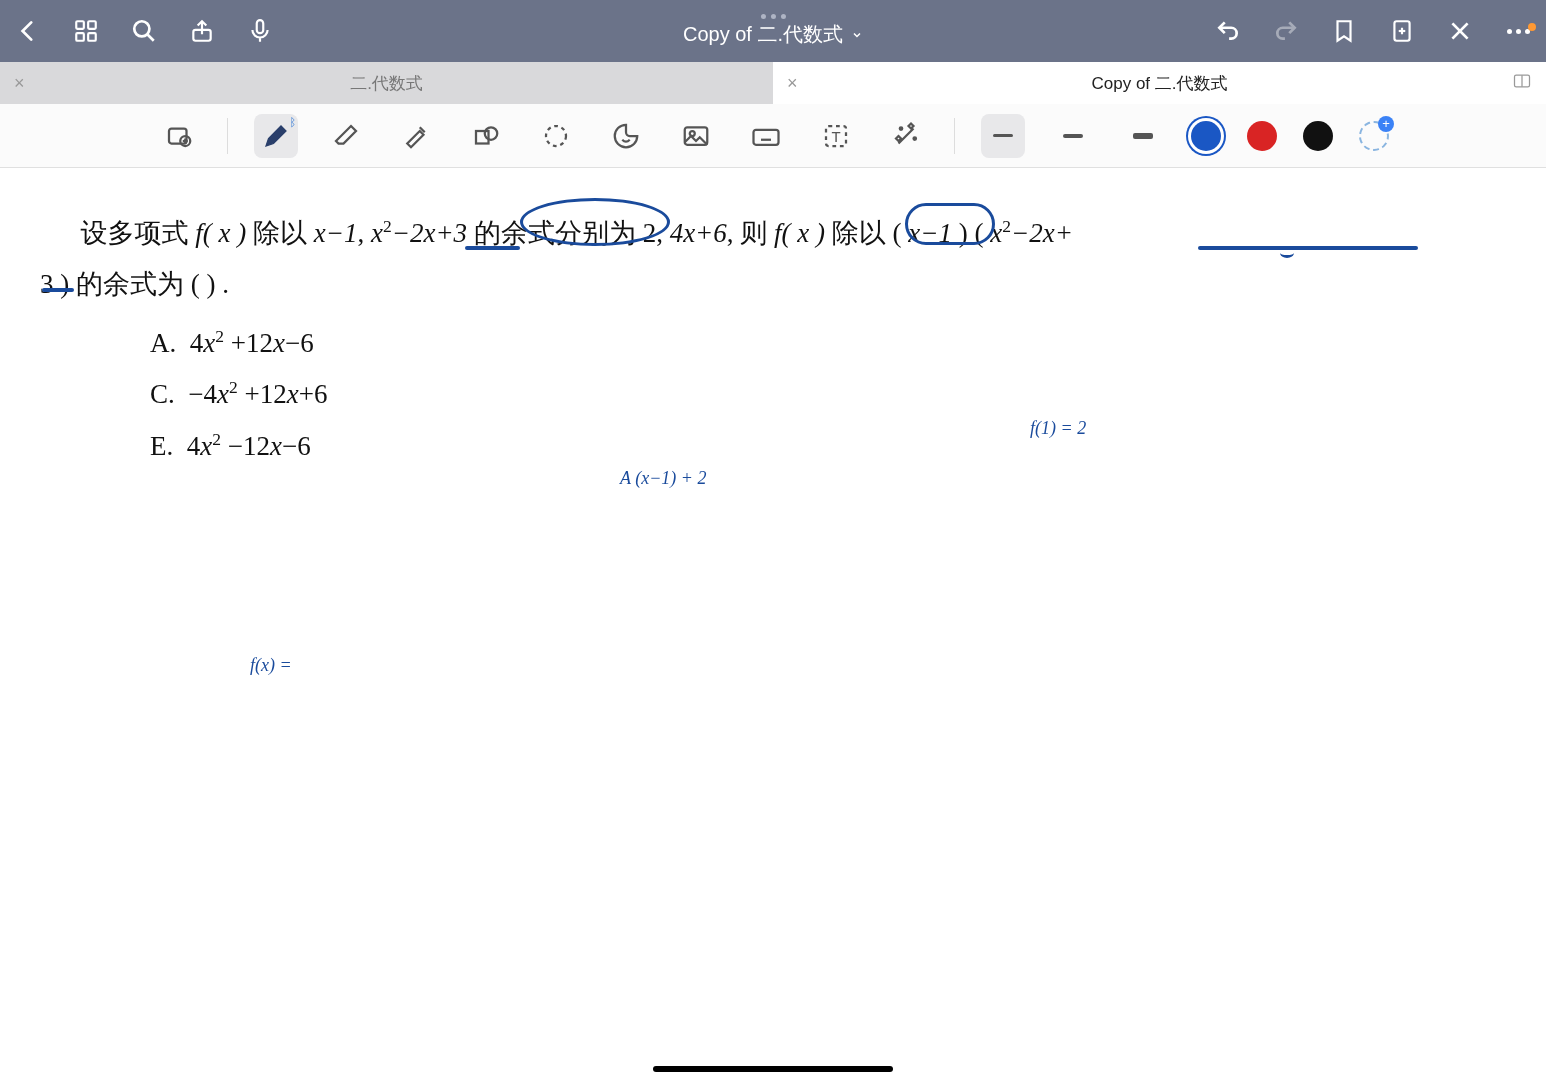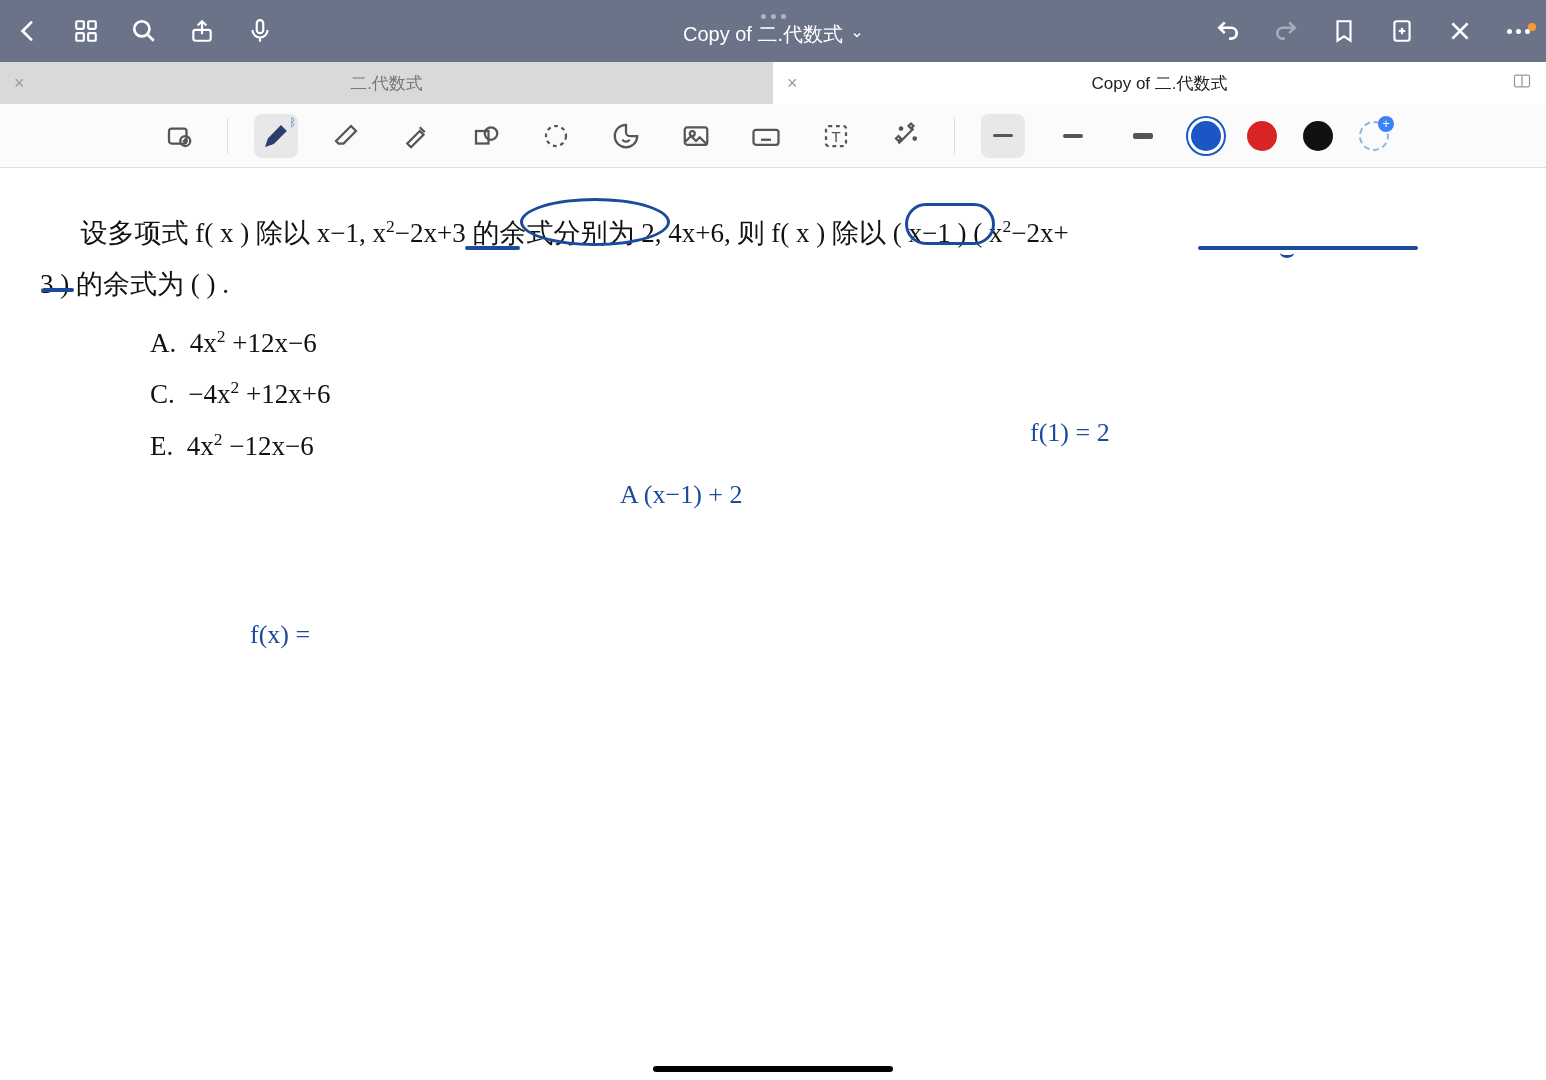--- a/index.html
+++ b/index.html
@@ -186,21 +186,21 @@
   .problem {
     position: absolute;
     top: 40px;
     left: 40px;
     right: 120px;
     font-size: 27px;
     color: #111;
     line-height: 1.9;
   }
   .sup { font-size: 0.65em; vertical-align: super; }
-  .ital { }
+  .ital { font-style: italic; }
   .options {
     position: absolute;
     top: 150px;
     left: 150px;
     font-size: 27px;
     color: #111;
     line-height: 1.9;
   }
   .opt-row { display: flex; }
   .opt-left { width: 490px; }
@@ -214,21 +214,22 @@
     position: absolute;
     height: 4px;
     background: #1a4b9c;
     border-radius: 2px;
     pointer-events: none;
   }
   .handwrite {
     position: absolute;
     font-family: "Comic Sans MS", cursive;
     color: #1a4b9c;
-    font-size: 26px;
+    font-size: 18px;
+    font-style: italic;
     pointer-events: none;
   }
   .big-title {
     position: absolute;
     top: 400px;
     left: 50%;
     transform: translateX(-50%);
     font-family: "Microsoft YaHei", "PingFang SC", sans-serif;
     font-size: 160px;
     font-weight: 900;
@@ -475,18 +476,18 @@
   </div>
 
   <div class="underline-annot" style="top:78px;left:465px;width:55px;"></div>
   <div class="circle-annot" style="top:30px;left:520px;width:150px;height:48px;"></div>
   <div class="circle-annot" style="top:35px;left:905px;width:90px;height:42px;border-radius:22px;"></div>
   <div class="underline-annot" style="top:78px;left:1198px;width:220px;"></div>
   <div class="underline-annot" style="top:120px;left:42px;width:32px;"></div>
   <div class="caret-annot" style="top:80px;left:1280px;"></div>
 
   <div class="handwrite" style="top:250px;left:1030px;">f(1) = 2</div>
-  <div class="handwrite" style="top:312px;left:620px;text-align:center;">A (x−1) + 2</div>
-  <div class="handwrite" style="top:452px;left:250px;">f(x) =</div>
+  <div class="handwrite" style="top:300px;left:620px;text-align:center;">A (x−1) + 2</div>
+  <div class="handwrite" style="top:487px;left:250px;">f(x) =</div>
 
 
   <div class="home-indicator"></div>
 </div>
 
 </body></html>

